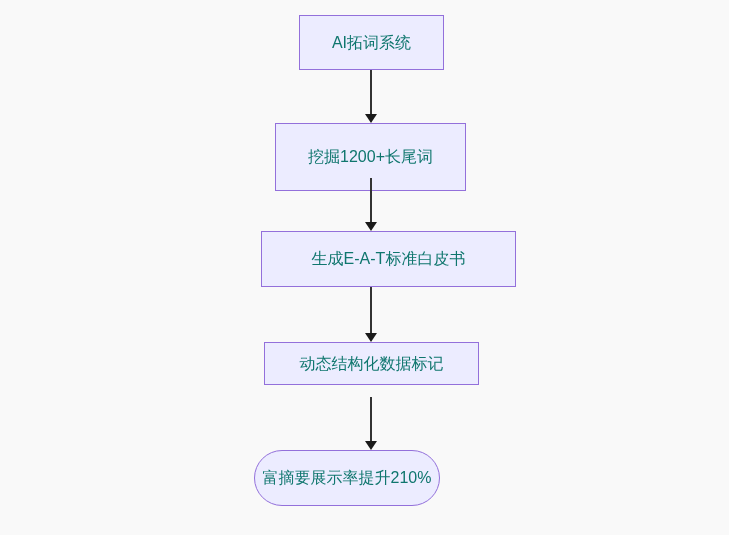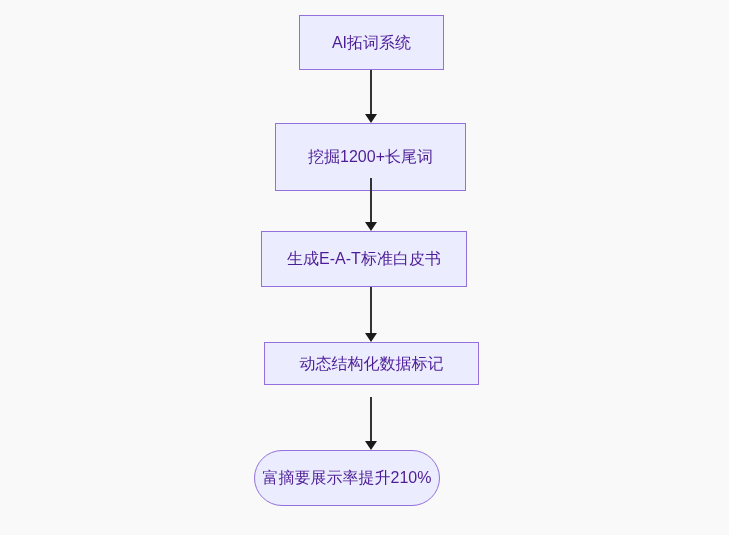--- a/index.html
+++ b/index.html
@@ -17,21 +17,21 @@
     position: relative;
     width: 729px;
     height: 535px;
     background: #f9f9f9;
   }
   .flow-node {
     position: absolute;
     box-sizing: border-box;
     background: #ECECFF;
     border: 1px solid #9370DB;
-    color: #4c1d95;
+    color: #0f766e;
     font-size: 16px;
     line-height: 1;
     display: flex;
     align-items: center;
     justify-content: center;
     text-align: center;
     white-space: nowrap;
   }
   .flow-edge {
     position: absolute;
@@ -54,21 +54,21 @@
     bottom: 0;
     width: 0;
     height: 0;
     border-left: 6px solid transparent;
     border-right: 6px solid transparent;
     border-top: 9px solid #1a1a1a;
   }
   
   #node-1 { left: 299px; top: 15px;  width: 145px; height: 55px; }
   #node-2 { left: 275px; top: 123px; width: 191px; height: 68px; }
-  #node-3 { left: 261px; top: 231px; width: 206px; height: 56px; }
+  #node-3 { left: 261px; top: 231px; width: 255px; height: 56px; }
   #node-4 { left: 264px; top: 342px; width: 215px; height: 43px; }
   #node-5 { left: 254px; top: 450px; width: 186px; height: 56px; border-radius: 28px; }
   
   #edge-1 { top: 70px;  height: 53px; }
   #edge-2 { top: 178px; height: 53px; }
   #edge-3 { top: 287px; height: 55px; }
   #edge-4 { top: 397px; height: 53px; }
 </style>
 </head>
 <body>

